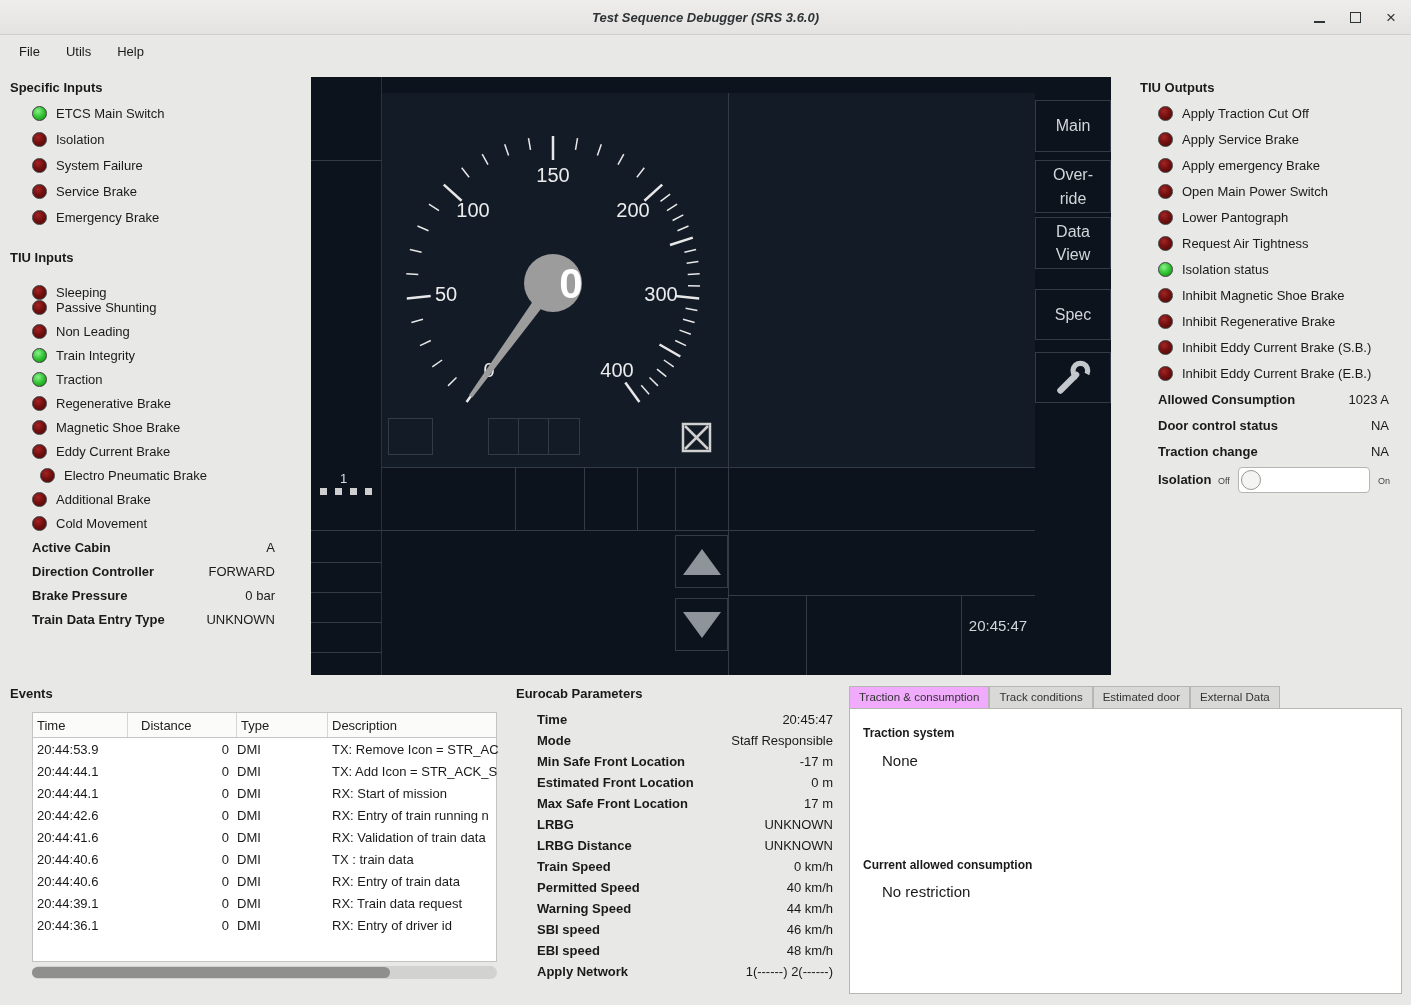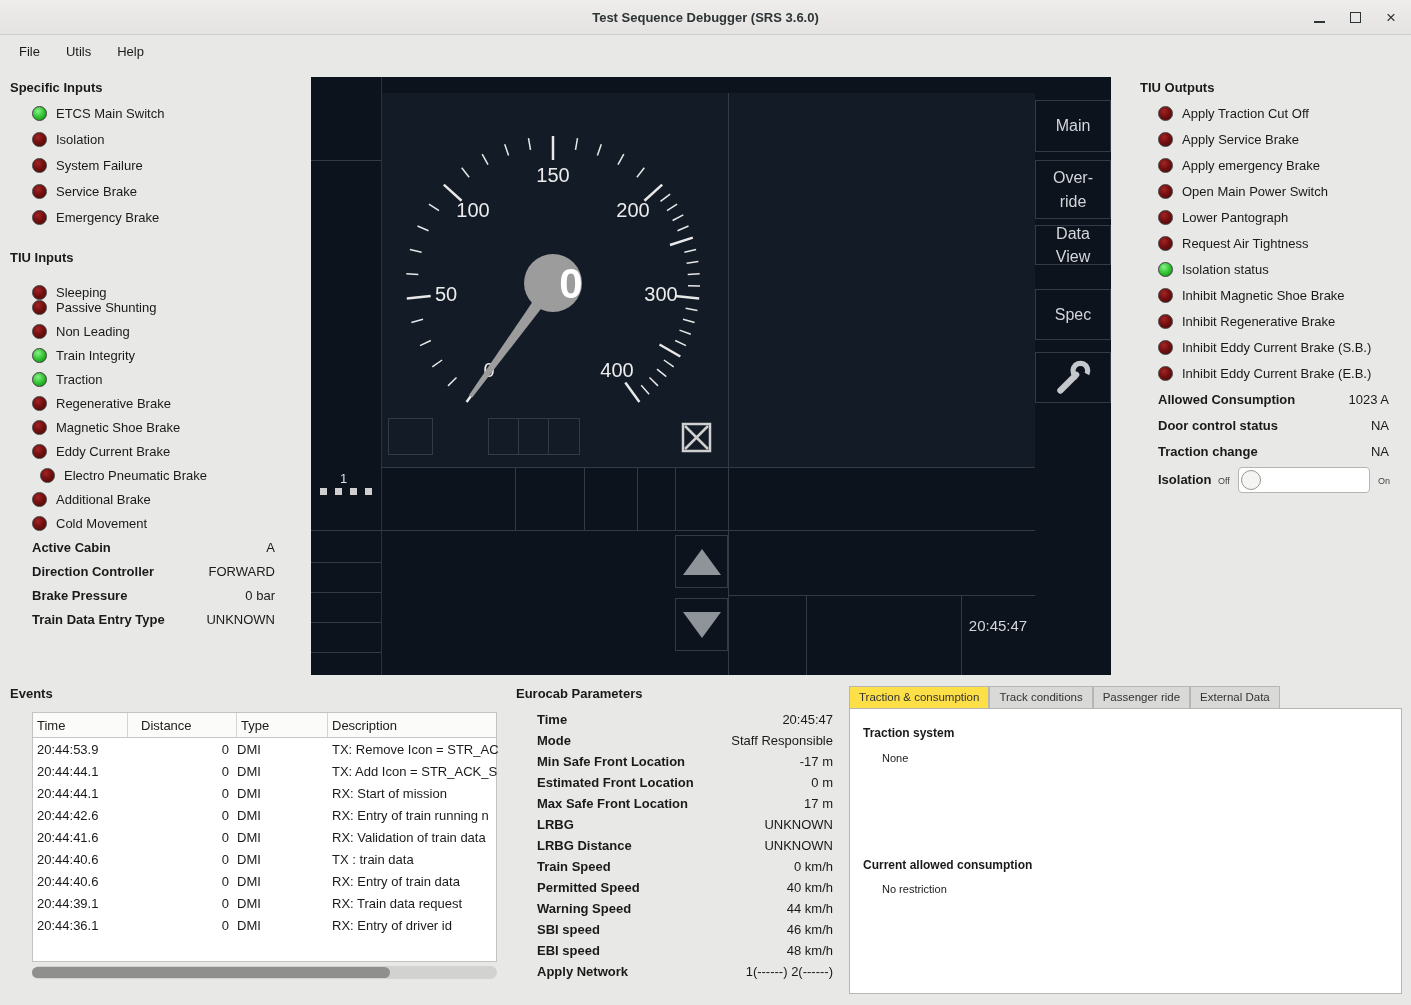--- a/index.html
+++ b/index.html
@@ -5,21 +5,21 @@
   * { margin:0; padding:0; box-sizing:border-box; }
   html,body { width:1411px; height:1005px; }
   body { font-family:"Liberation Sans","DejaVu Sans",sans-serif; font-size:13px; color:#1a1a1a;
          background:#e8e8e7; position:relative; overflow:hidden; }
   .abs { position:absolute; }
 
   
   .titlebar { position:absolute; left:0; top:0; width:1411px; height:35px;
               background:linear-gradient(#eeedec,#e4e3e1); border-bottom:1px solid #cfcecc;
               display:flex; align-items:center; justify-content:center; }
-  .titlebar .title { font-weight:bold; color:#2e3436; }
+  .titlebar .title { font-weight:bold; color:#2e3436;font-style:italic; }
   .win-controls { position:absolute; right:8px; top:0; height:35px; display:flex; align-items:center; gap:12px; }
   .win-btn { width:24px; height:24px; display:flex; align-items:center; justify-content:center; color:#2e3436; }
   .glyph-min { width:11px; height:2px; background:#2e3436; margin-top:8px; }
   .glyph-max { width:11px; height:11px; border:1.5px solid #2e3436; }
   .glyph-close { font-size:17px; line-height:1; }
 
   
   .menubar { position:absolute; left:0; top:36px; width:100%; height:30px; display:flex; align-items:center; padding-left:10px; gap:8px; }
   .menu-item { padding:4px 9px;text-align:center; }
 
@@ -64,24 +64,24 @@
   .c-dist { width:100px; text-align:right; padding-right:8px;margin-left:9px; }
   .c-type { width:91px; }
   .c-desc { width:173px; padding-left:4px; }
   .ev-scroll { position:absolute; background:#d2d2d1; border-radius:7px; }
   .ev-thumb { position:absolute; left:0; top:1px; height:11px; background:#8f8f8e; border-radius:6px; }
 
   
   .nb { position:absolute; }
   .nb-tabs { position:absolute; left:0; top:0; height:22px; display:flex; align-items:flex-end; }
   .nb-tab { font-size:11.5px; padding:4px 9px 5px 9px; background:#d9d9d8; border:1px solid #b6b6b5; border-bottom:none; color:#333; }
-  .nb-tab.active { background:#fde047; position:relative; }
+  .nb-tab.active { background:#f0abfc; position:relative; }
   .nb-body { position:absolute; left:0; top:22px; right:0; bottom:0; background:#fff; border:1px solid #b6b6b5; }
   .nb-h { position:absolute; font-size:12px; font-weight:bold; color:#1a1a1a; }
-  .nb-v { position:absolute; font-size:11px; color:#1a1a1a; }
+  .nb-v { position:absolute; font-size:15px; color:#1a1a1a; }
 </style>
 </head>
 <body>
 
 <div class="titlebar">
   <span class="title">Test Sequence Debugger (SRS 3.6.0)</span>
   <div class="win-controls">
     <span class="win-btn">
         <span class="glyph-min"></span>
       </span>
@@ -345,23 +345,23 @@
   <div class="arrow-cell" style="left:364px;top:458px">
       <div class="tri-up"></div>
     </div>
   <div class="arrow-cell" style="left:364px;top:521px">
       <div class="tri-down"></div>
     </div>
 
   <div class="dmi-time" style="left:650px;top:540px;width:74px">20:45:47</div>
 
   <div class="dmi-btn" style="top:23px;height:52px">Main</div>
-  <div class="dmi-btn" style="top:83px;height:59px">Over-
+  <div class="dmi-btn" style="top:83px;height:53px">Over-
 ride</div>
-  <div class="dmi-btn" style="top:148px;height:40px">Data
+  <div class="dmi-btn" style="top:140px;height:52px">Data
 View</div>
   <div class="dmi-btn" style="top:212px;height:51px">Spec</div>
   <div class="dmi-btn" style="top:275px;height:51px">
     <svg width="42" height="42" viewBox="0 0 40 40">
       <g stroke="#c4c7cb" fill="none">
         <circle cx="27" cy="13" r="7" stroke-width="5" stroke-dasharray="33 11" transform="rotate(115 27 13)"></circle>
         <line x1="8" y1="32" x2="23" y2="17" stroke-width="6" stroke-linecap="round"></line>
       </g>
     </svg>
   </div>
@@ -485,21 +485,21 @@
   </div>
 <div class="kv" style="left:537px;top:961px;width:296px;height:21px">
     <span class="k">Apply Network</span>
     <span class="v">1(------) 2(------)</span>
   </div>
 
 <div class="nb" style="left:849px;top:686px;width:553px;height:308px">
   <div class="nb-tabs">
     <div class="nb-tab active">Traction &amp; consumption</div>
     <div class="nb-tab">Track conditions</div>
-    <div class="nb-tab">Passenger ride</div>
+    <div class="nb-tab">Estimated door</div>
     <div class="nb-tab">External Data</div>
   </div>
   <div class="nb-body">
     <div class="nb-h" style="left:13px;top:17px">Traction system</div>
     <div class="nb-v" style="left:32px;top:43px">None</div>
     <div class="nb-h" style="left:13px;top:149px">Current allowed consumption</div>
     <div class="nb-v" style="left:32px;top:174px">No restriction</div>
   </div>
 </div>
 

